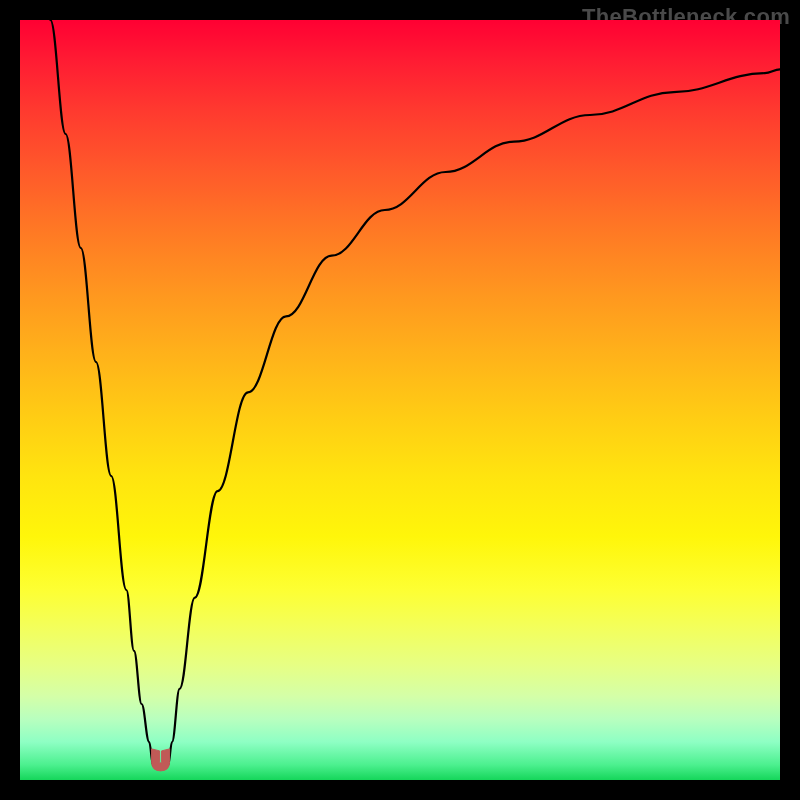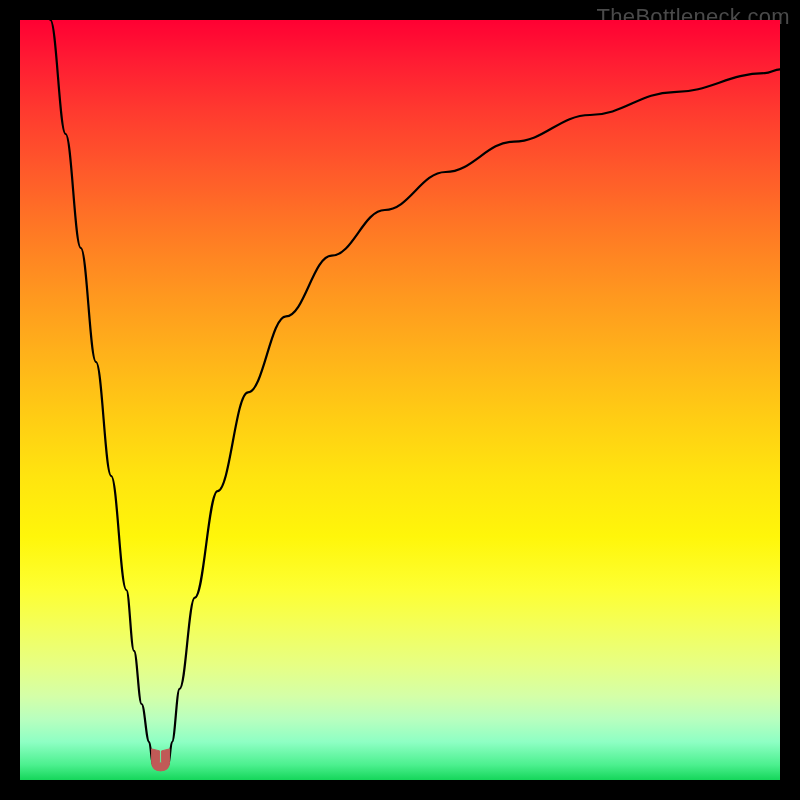--- a/index.html
+++ b/index.html
@@ -51,21 +51,21 @@
   .curve-svg {
     position: absolute;
     inset: 0;
   }
   .watermark {
     position: absolute;
     top: 4px;
     right: 10px;
     color: #4a4a4a;
     font-size: 22px;
-    font-weight: 400;
+    font-weight: 700;
     letter-spacing: 0.3px;
     user-select: none;
   }
   .marker {
     fill: #c05a57;
     stroke: #c05a57;
   }
 </style>
 </head>
 <body>

